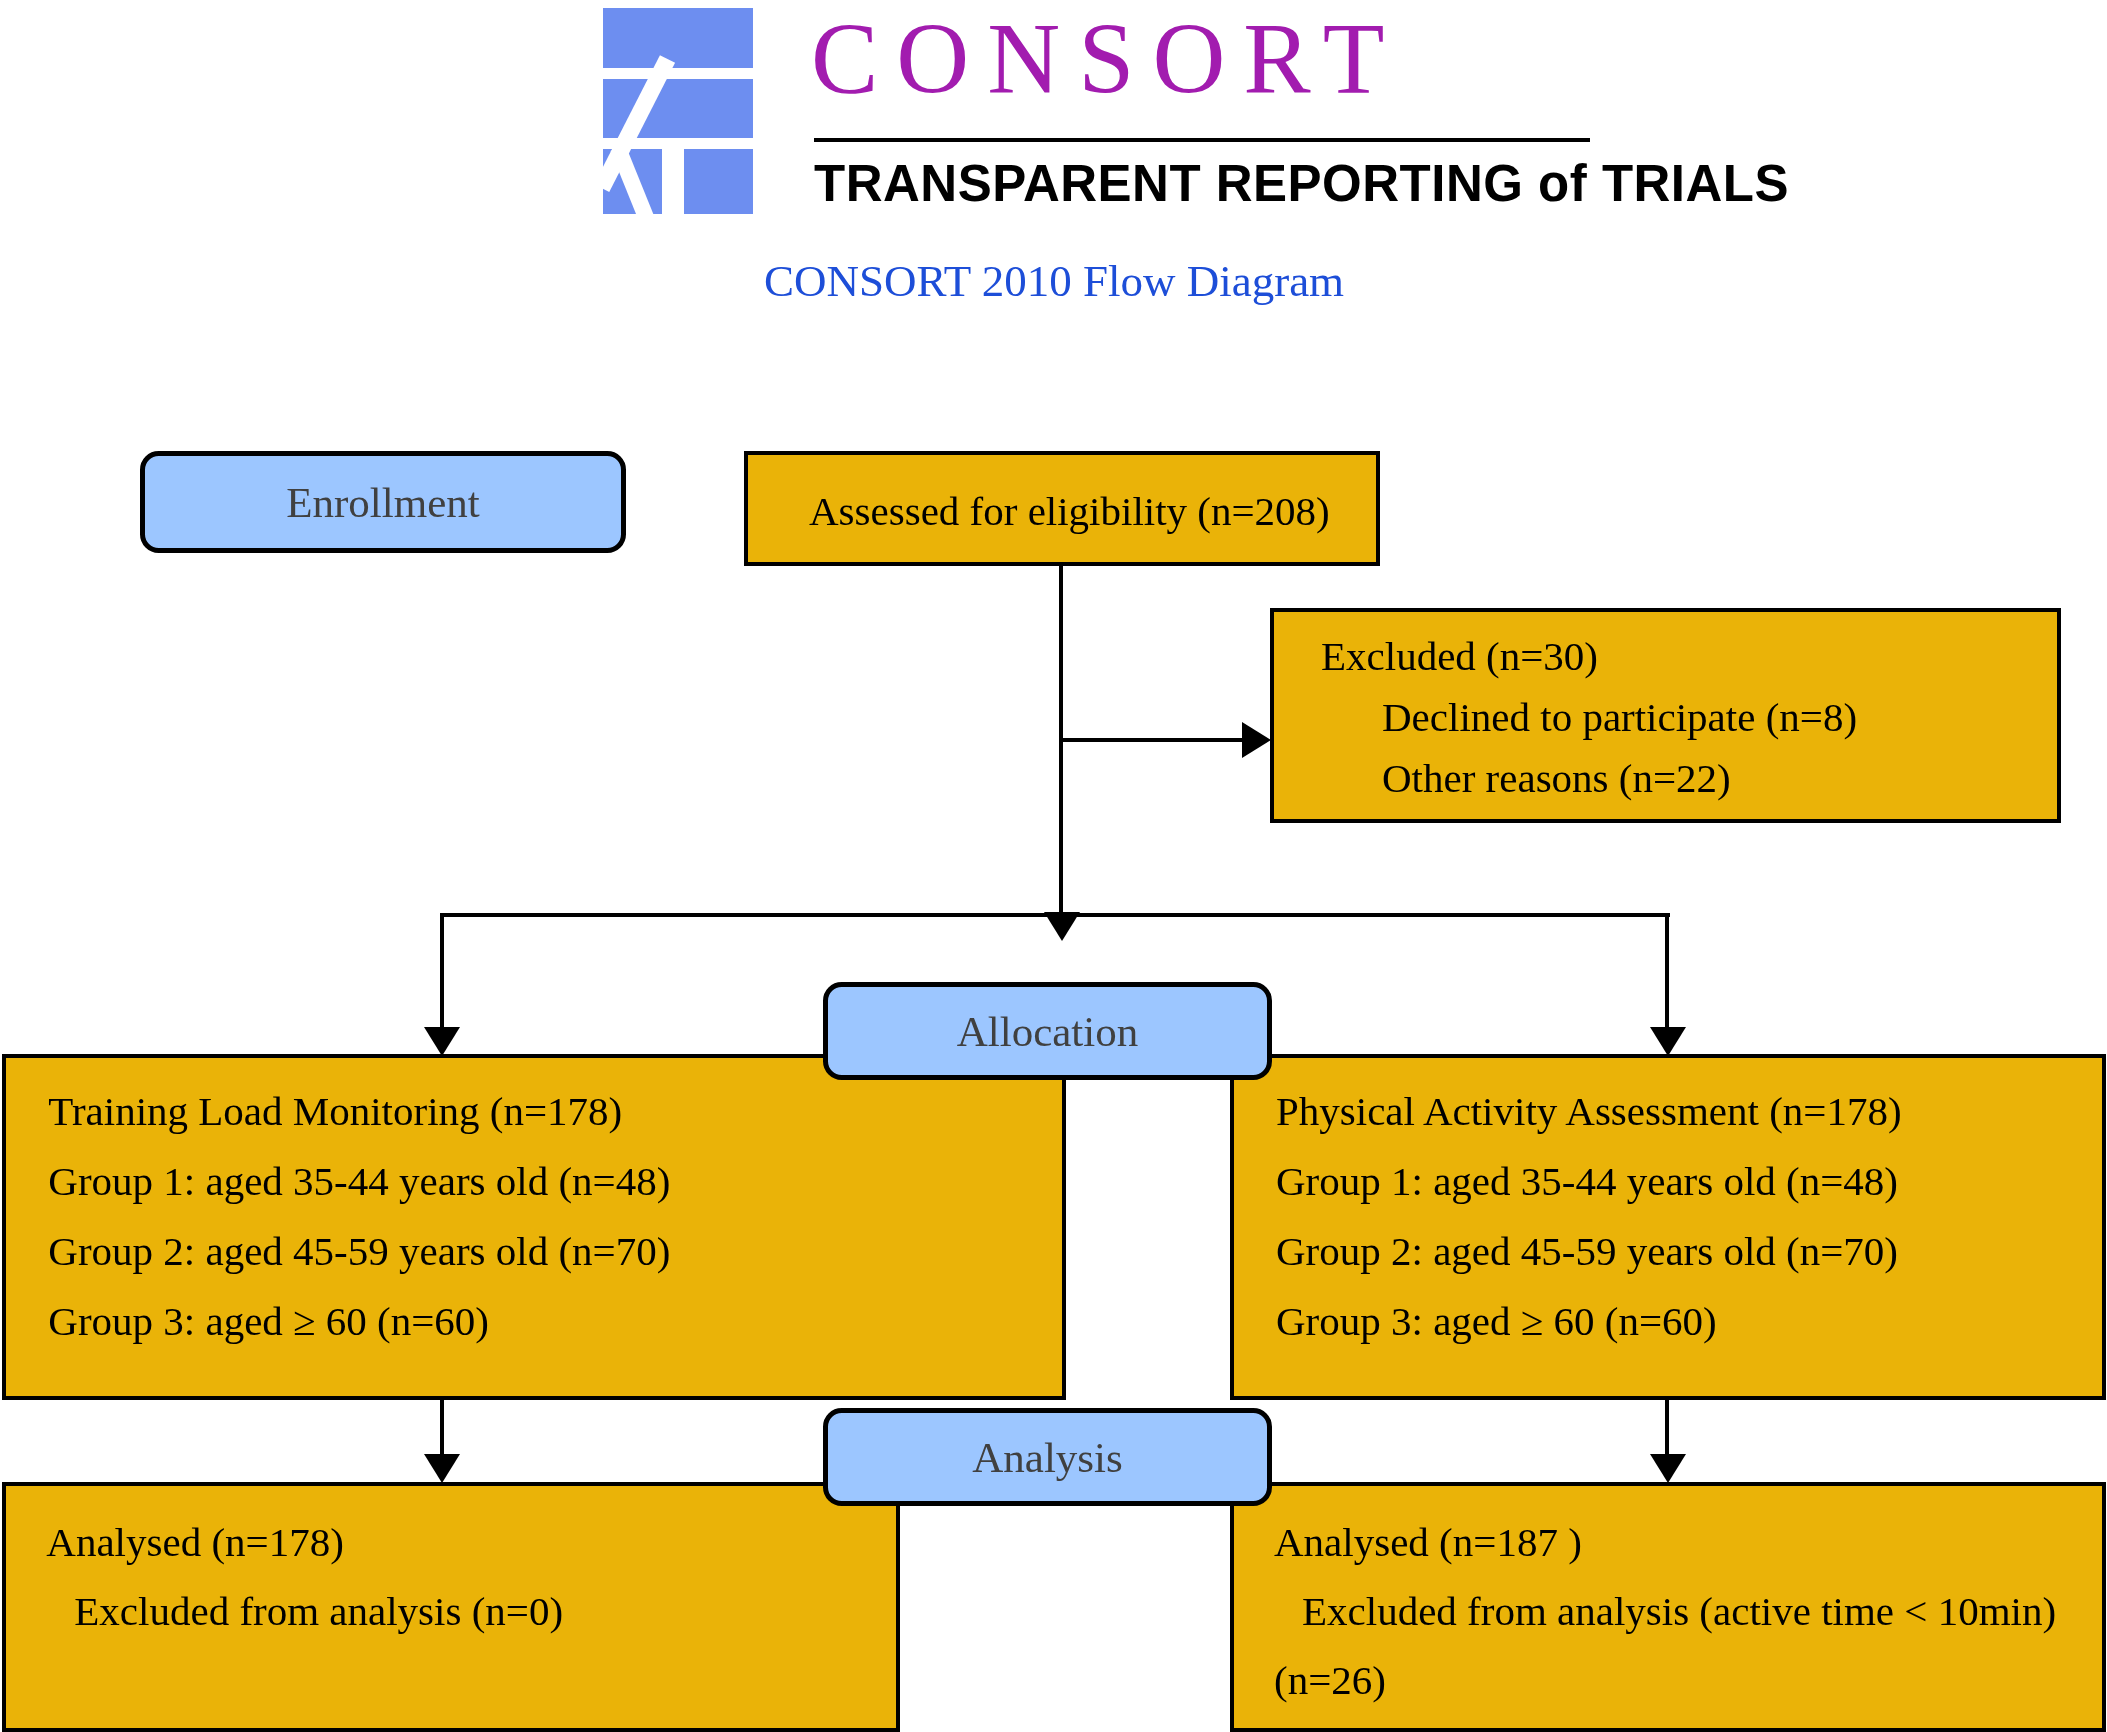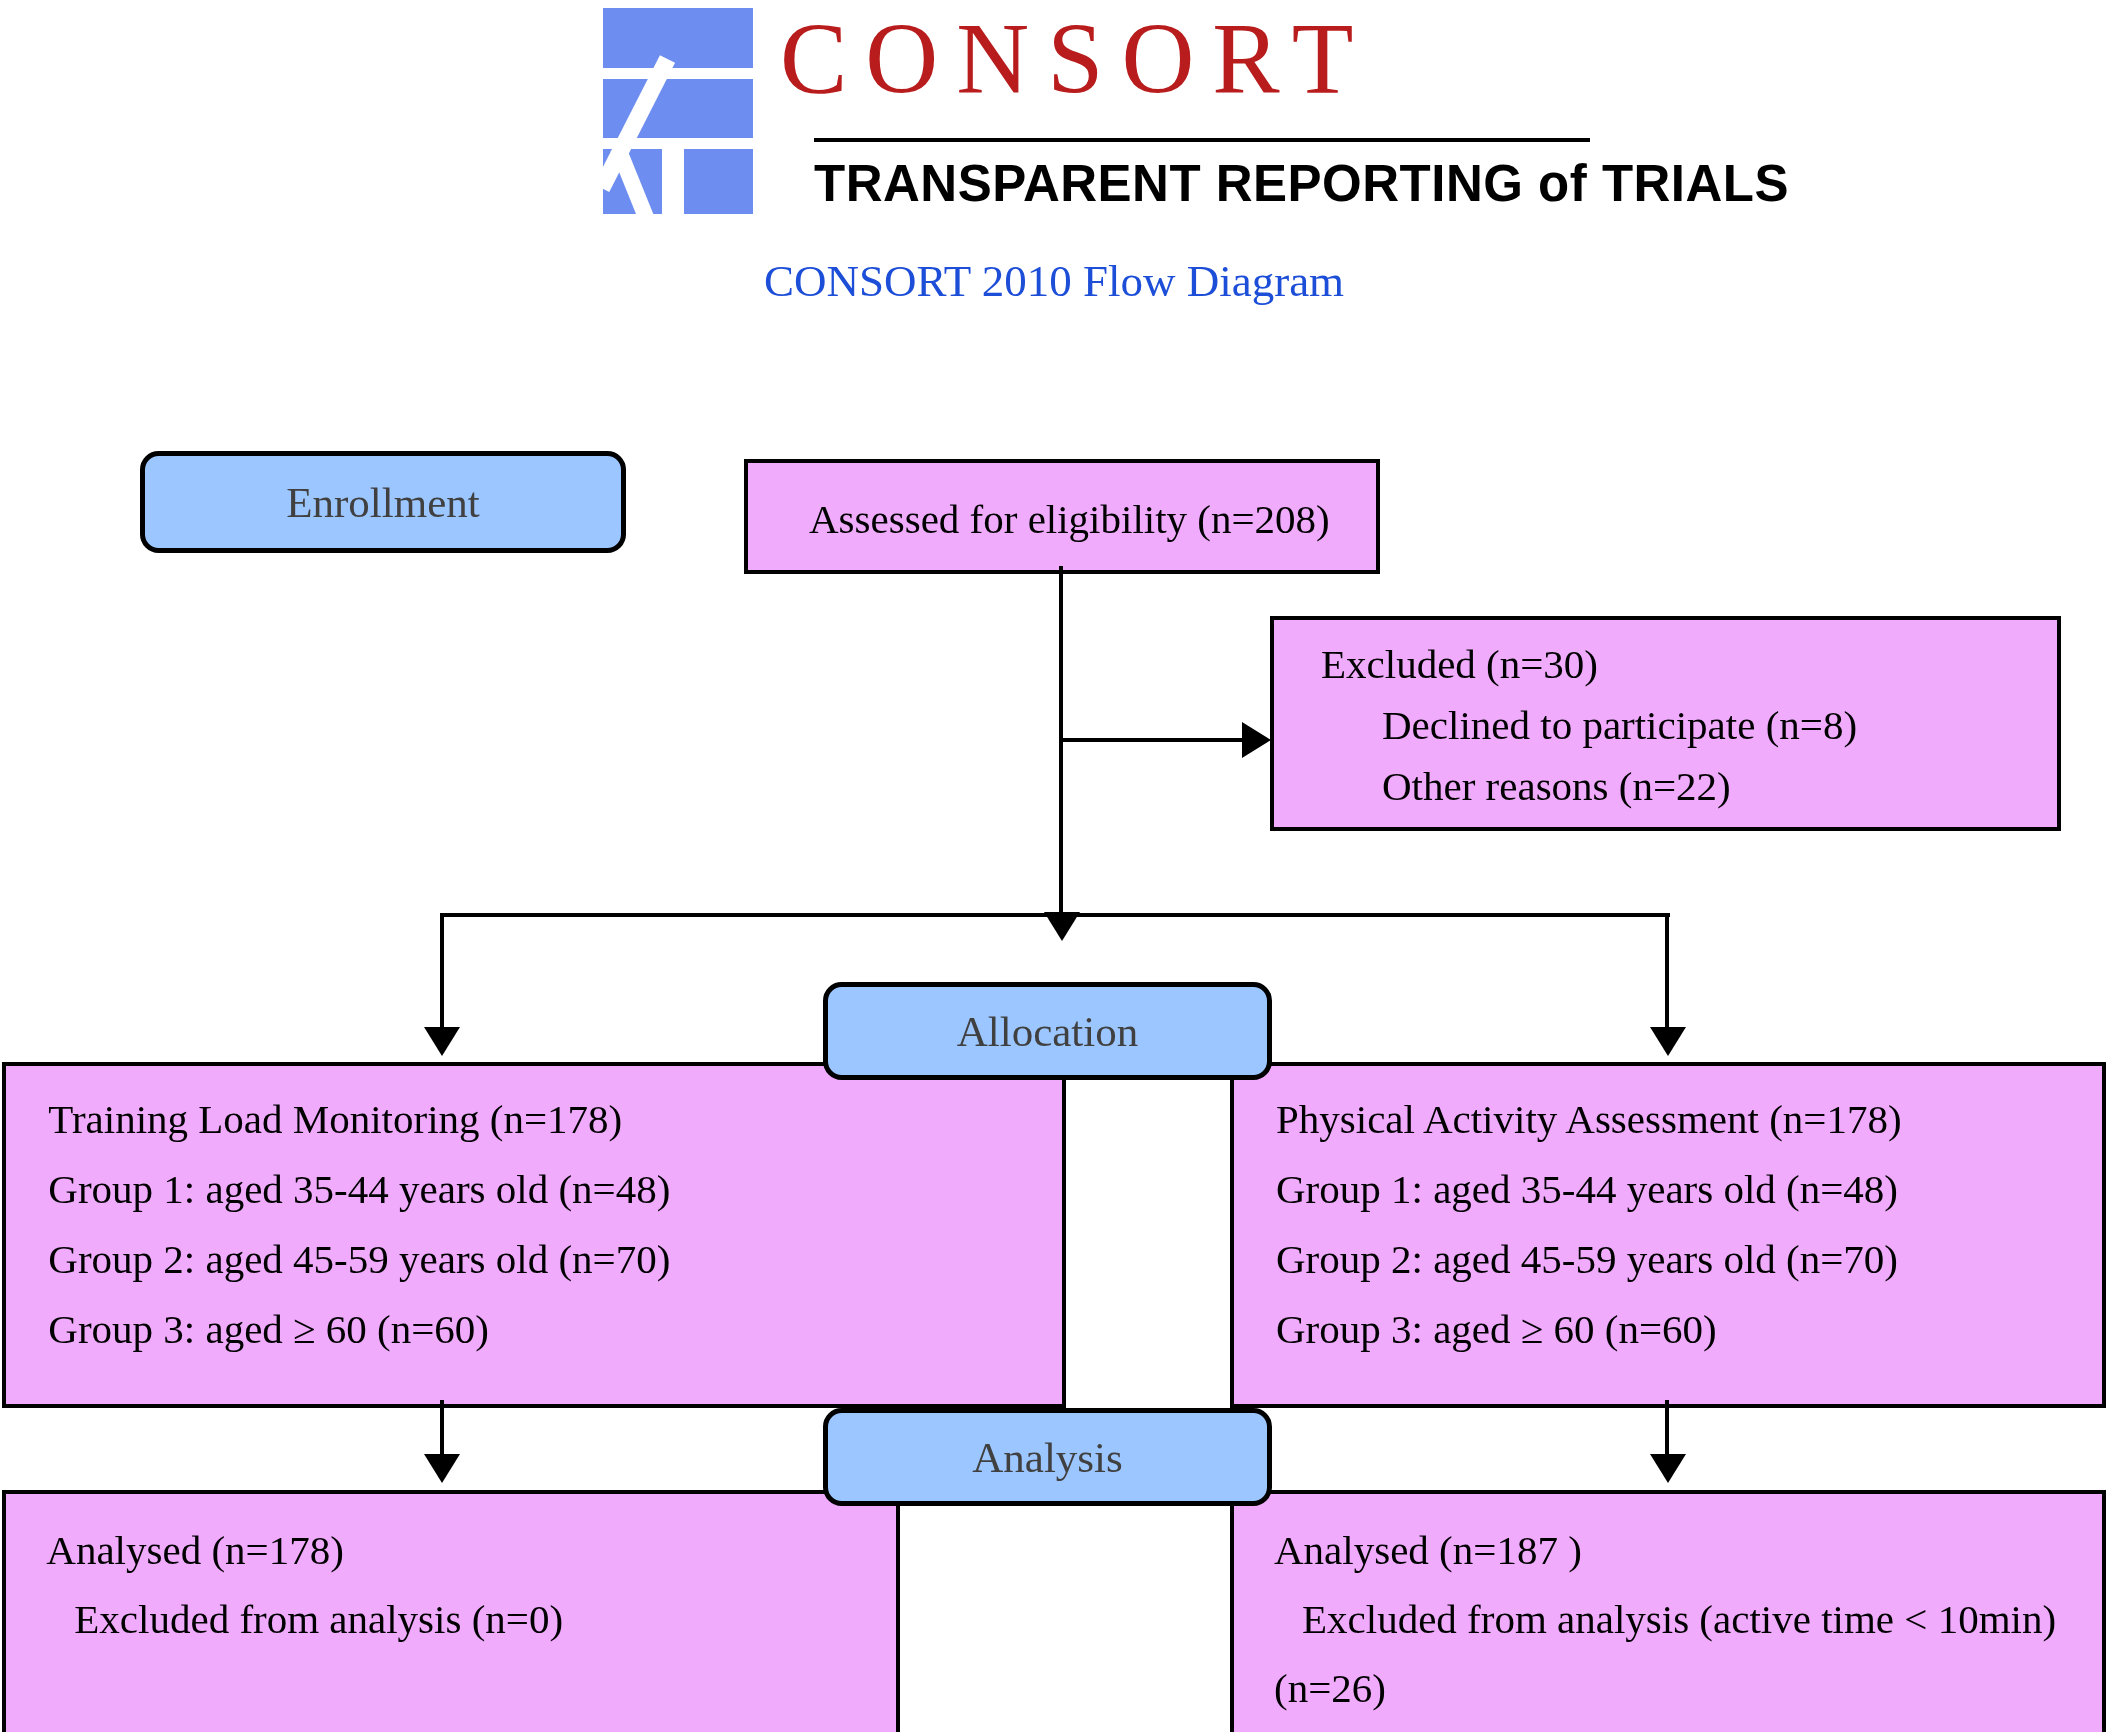--- a/index.html
+++ b/index.html
@@ -57,28 +57,28 @@
     position: absolute;
     left: 59px;
     top: 136px;
     width: 21.5px;
     height: 75px;
     background: #ffffff;
   }
 
   #consort-wordmark {
     position: absolute;
-    left: 780px;
+    left: 811px;
     top: 9.4px;
     width: 786px;
     font-family: "Liberation Serif", "DejaVu Serif", serif;
     font-size: 101px;
     letter-spacing: 18px;
     line-height: 1;
-    color: #b91c1c;
+    color: #a21caf;
     white-space: nowrap;
   }
   #consort-rule {
     position: absolute;
     left: 814px;
     top: 138px;
     width: 776px;
     height: 3.7px;
     background: #000000;
   }
@@ -103,22 +103,21 @@
     text-align: center;
     font-size: 45px;
     color: #1d4ed8;
   }
 
   
   .box {
     position: absolute;
     box-sizing: border-box;
     border: 4.2px solid #000000;
-    background: #f0abfc;
-    margin-top: 8px;
+    background: #eab308;
   }
   .box .line {
     font-size: 41px;
     color: #000000;
     line-height: 1.0;
     white-space: nowrap;
   }
 
   .pill {
     position: absolute;

